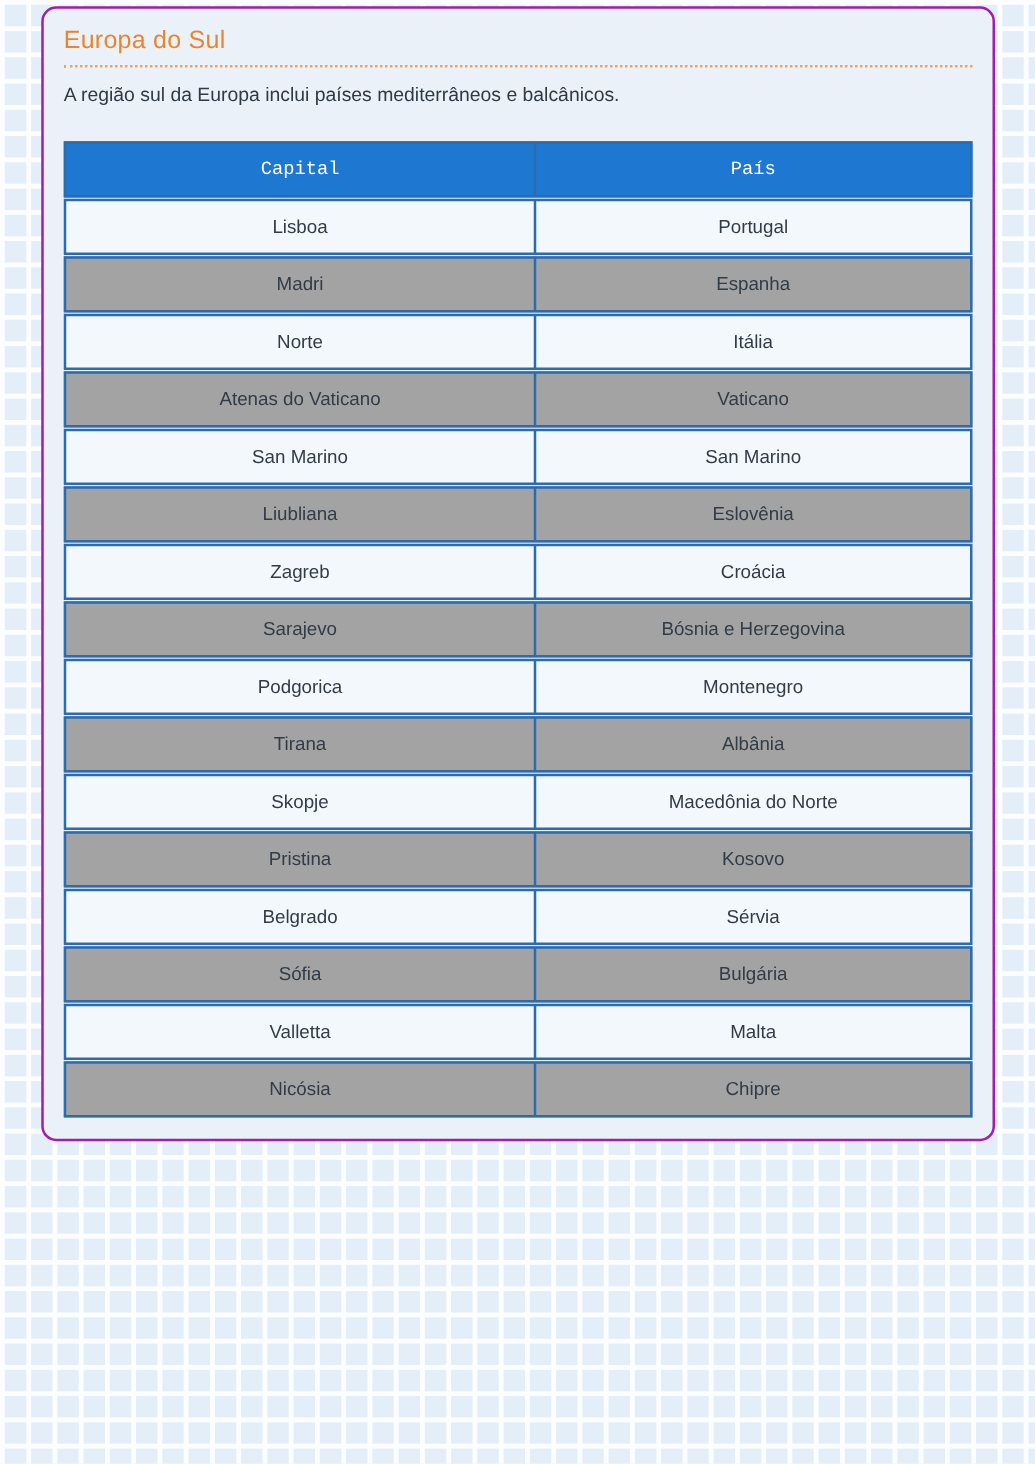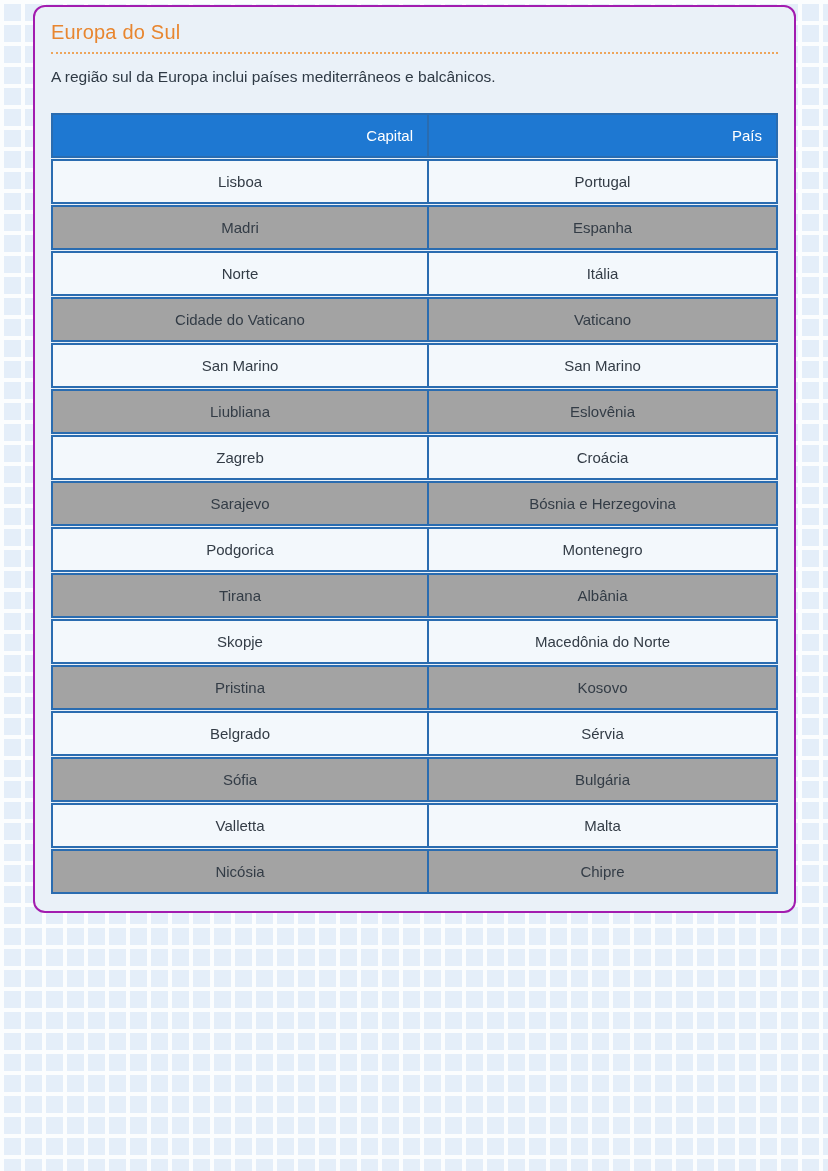--- a/index.html
+++ b/index.html
@@ -63,22 +63,23 @@
   }
   th:last-child, td:last-child {
     border-left: 1px solid #2a6cb0;
     border-right: 2px solid #2a6cb0;
   }
 
   th {
     background: #1e78d2;
     color: #ffffff;
     font-weight: normal;
-    text-align: right;
+    text-align: center;
     padding: 12px 14px;
+    font-family: Liberation Mono, monospace;
   }
 
   td {
     text-align: center;
     padding: 12px 10px;
     color: #333c46;
     background: #a3a3a3;
   }
   tbody tr:nth-child(odd) td { background: #f3f8fc; }
 </style>
@@ -104,21 +105,21 @@
         </tr>
         <tr>
           <td>Madri</td>
           <td>Espanha</td>
         </tr>
         <tr>
           <td>Norte</td>
           <td>Itália</td>
         </tr>
         <tr>
-          <td>Cidade do Vaticano</td>
+          <td>Atenas do Vaticano</td>
           <td>Vaticano</td>
         </tr>
         <tr>
           <td>San Marino</td>
           <td>San Marino</td>
         </tr>
         <tr>
           <td>Liubliana</td>
           <td>Eslovênia</td>
         </tr>

